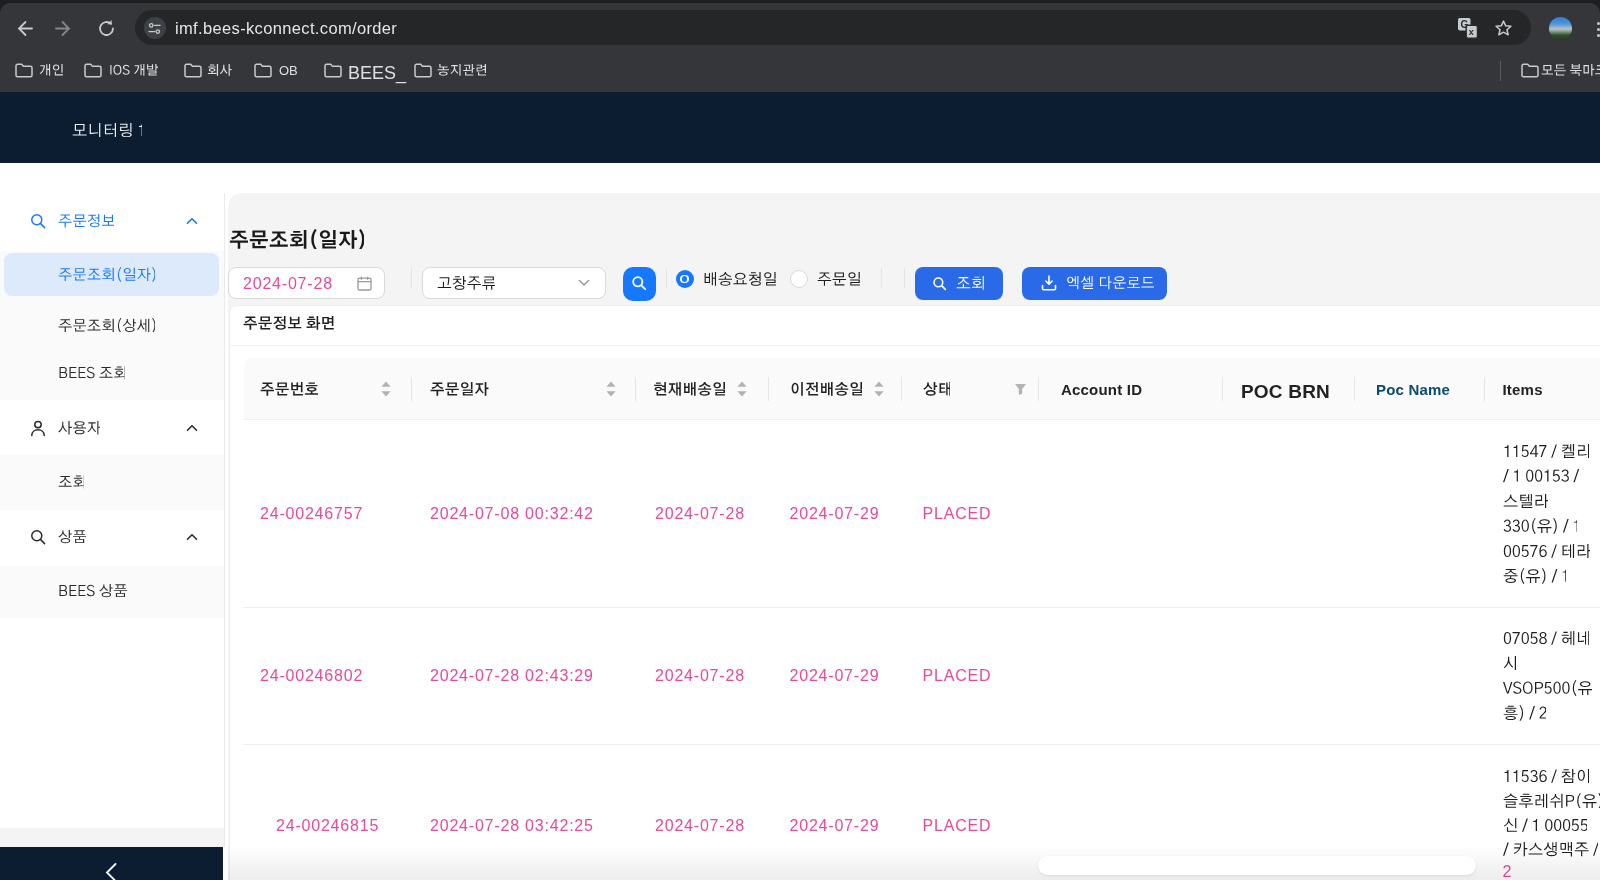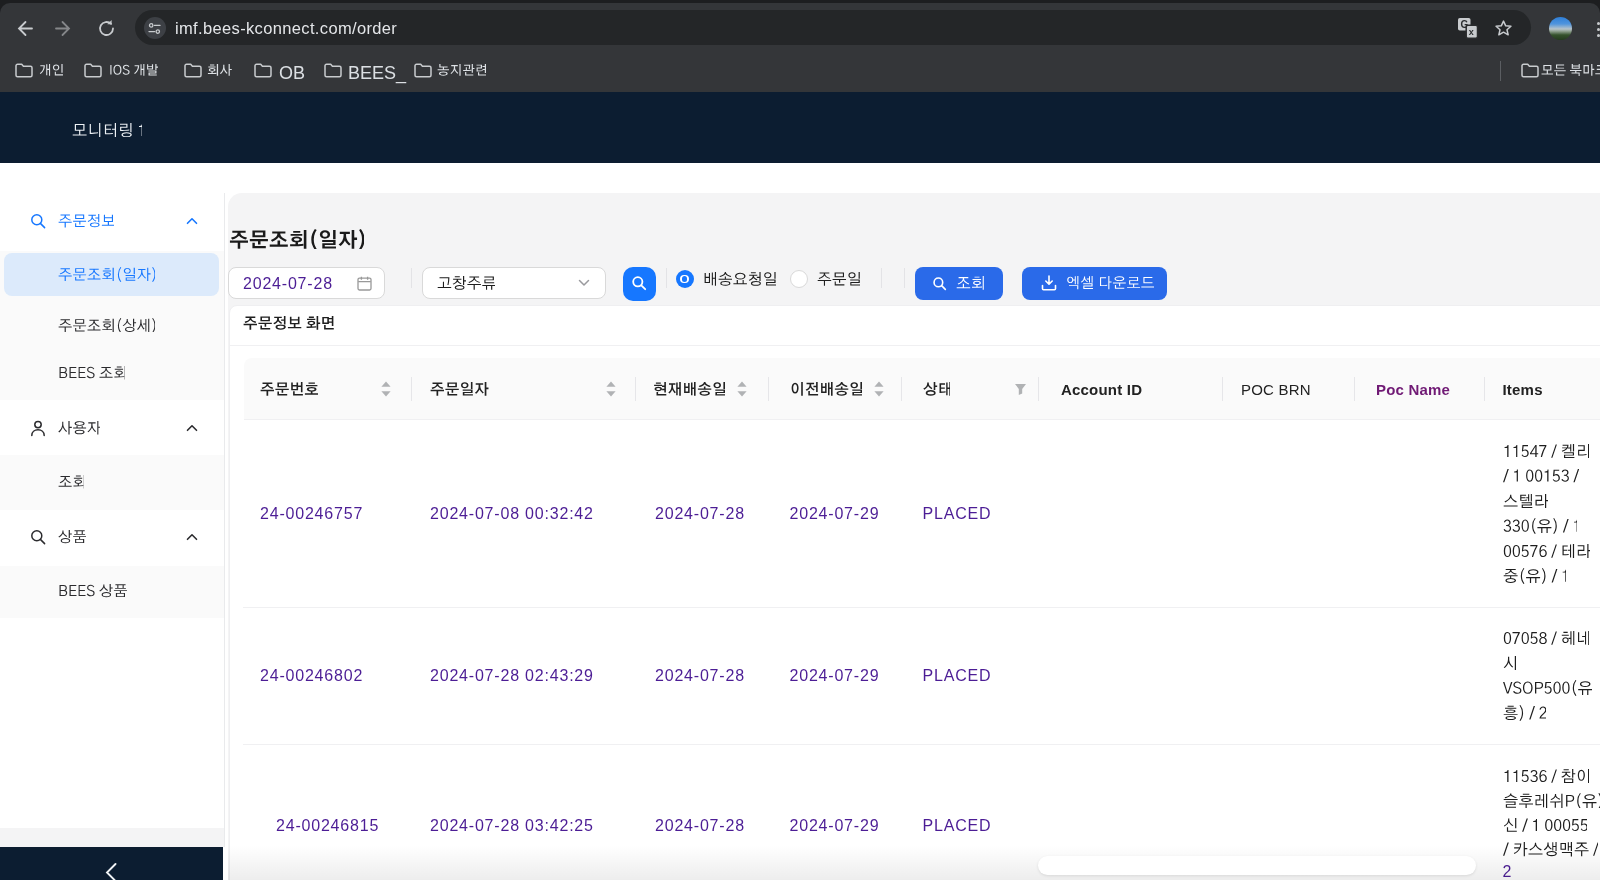--- a/index.html
+++ b/index.html
@@ -1,18 +1,18 @@
 <!DOCTYPE html>
 <html><head><meta charset="utf-8">
 <style>
 *{margin:0;padding:0;box-sizing:border-box}
 html,body{width:1600px;height:880px;overflow:hidden;background:#fff;font-family:"Liberation Sans",sans-serif;position:relative}
 .abs{position:absolute}
 .t{position:absolute}
-.txt{position:absolute;white-space:nowrap;color:#4c1d95;font-size:16px;letter-spacing:0.8px;line-height:1}
+.txt{position:absolute;white-space:nowrap;color:#ec4899;font-size:16px;letter-spacing:0.8px;line-height:1}
 svg.ic{position:absolute;overflow:visible}
 </style></head>
 <body>
 
 <div class="abs" style="left:0;top:0;width:1600px;height:56px;background:#1d1e20"></div>
 <div class="abs" style="left:0;top:3px;width:1600px;height:53px;background:#343639;border-radius:10px 10px 0 0"></div>
 <div class="abs" style="left:0;top:56px;width:1600px;height:36px;background:#343639"></div>
 
 <svg class="ic" style="left:14px;top:19px" width="19" height="19" viewBox="0 0 19 19">
     <path d="M11.5 3 5 9.5l6.5 6.5M5.3 9.5H18" stroke="#c8cbce" stroke-width="1.8" fill="none" stroke-linecap="round"></path>
@@ -64,21 +64,21 @@
   </svg>
 <svg class="ic" style="left:324px;top:62.5px" width="18" height="15" viewBox="0 0 18 15">
     <path d="M1 2.8a1.5 1.5 0 0 1 1.5-1.5h4.2l1.7 2h7.1A1.5 1.5 0 0 1 17 4.8v7.4a1.5 1.5 0 0 1-1.5 1.5h-13A1.5 1.5 0 0 1 1 12.2z" fill="none" stroke="#c8cbce" stroke-width="1.5" stroke-linejoin="round"></path>
   </svg>
 <svg class="ic" style="left:414px;top:62.5px" width="18" height="15" viewBox="0 0 18 15">
     <path d="M1 2.8a1.5 1.5 0 0 1 1.5-1.5h4.2l1.7 2h7.1A1.5 1.5 0 0 1 17 4.8v7.4a1.5 1.5 0 0 1-1.5 1.5h-13A1.5 1.5 0 0 1 1 12.2z" fill="none" stroke="#c8cbce" stroke-width="1.5" stroke-linejoin="round"></path>
   </svg>
 <svg class="ic" style="left:1521px;top:62.5px" width="18" height="15" viewBox="0 0 18 15">
     <path d="M1 2.8a1.5 1.5 0 0 1 1.5-1.5h4.2l1.7 2h7.1A1.5 1.5 0 0 1 17 4.8v7.4a1.5 1.5 0 0 1-1.5 1.5h-13A1.5 1.5 0 0 1 1 12.2z" fill="none" stroke="#c8cbce" stroke-width="1.5" stroke-linejoin="round"></path>
   </svg>
-<div class="txt" style="left:279px;top:64px;font-size:18px;letter-spacing:0;color:#dce0e4">OB</div>
+<div class="txt" style="left:279px;top:64px;font-size:13px;letter-spacing:0;color:#dce0e4">OB</div>
 <div class="txt" style="left:348px;top:64px;font-size:18px;letter-spacing:0;color:#dce0e4">BEES_</div>
 <div class="abs" style="left:1500px;top:61px;width:1px;height:20px;background:#5b5e62"></div>
 
 <div class="abs" style="left:0;top:92px;width:1600px;height:71px;background:#0c1d31"></div>
 
 <div class="abs" style="left:0;top:163px;width:1600px;height:717px;background:#fff"></div>
 
 <div class="abs" style="left:228px;top:193px;width:1372px;height:687px;background:#f4f4f5;border-top-left-radius:14px"></div>
 
 <div class="abs" style="left:224px;top:193px;width:1px;height:654px;background:#e9eaec"></div>
@@ -177,22 +177,22 @@
     <path d="M6 15.4 1.4 10.2h9.2z" fill="#b0b2b4"></path>
   </svg>
 <svg class="ic" style="left:873px;top:381px" width="12" height="16" viewBox="0 0 12 16">
     <path d="M6 0.6 10.6 5.8H1.4z" fill="#b0b2b4"></path>
     <path d="M6 15.4 1.4 10.2h9.2z" fill="#b0b2b4"></path>
   </svg>
 <svg class="ic" style="left:1014px;top:383px" width="13" height="13" viewBox="0 0 13 13">
     <path d="M1 1h11L8.2 5.9v4.6l-3.4 1.6V5.9z" fill="#b0b2b4"></path>
   </svg>
 <div class="txt" style="left:1061px;top:382px;font-weight:bold;font-size:15px;letter-spacing:0.2px;color:#222">Account ID</div>
-<div class="txt" style="left:1241px;top:382px;font-weight:normal;font-size:15px;letter-spacing:0.2px;color:#222">POC BRN</div>
-<div class="txt" style="left:1376px;top:382px;font-weight:bold;font-size:15px;letter-spacing:0.2px;color:#701a75">Poc Name</div>
+<div class="txt" style="left:1241px;top:382px;font-weight:bold;font-size:19px;letter-spacing:0.2px;color:#222">POC BRN</div>
+<div class="txt" style="left:1376px;top:382px;font-weight:bold;font-size:15px;letter-spacing:0.2px;color:#0c4a6e">Poc Name</div>
 <div class="txt" style="left:1502.5px;top:382px;font-weight:bold;font-size:15px;letter-spacing:0.2px;color:#222">Items</div>
 
 <div class="abs" style="left:243px;top:607px;width:1357px;height:1px;background:#f0f0f2"></div>
 <div class="abs" style="left:243px;top:744px;width:1357px;height:1px;background:#f0f0f2"></div>
 <div class="txt" style="left:260px;top:506px">24-00246757</div>
 <div class="txt" style="left:430px;top:506px">2024-07-08 00:32:42</div>
 <div class="txt" style="left:655px;top:506px">2024-07-28</div>
 <div class="txt" style="left:789.5px;top:506px">2024-07-29</div>
 <div class="txt" style="left:922.5px;top:506px">PLACED</div>
 <div class="txt" style="left:260px;top:667.5px">24-00246802</div>

